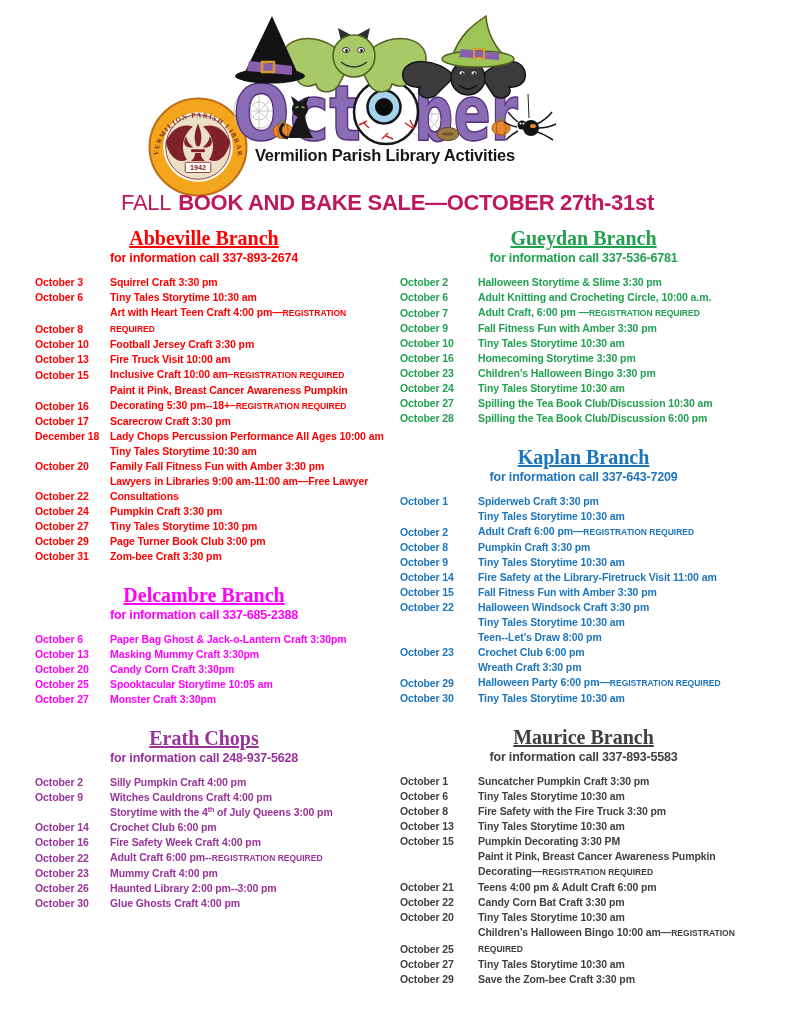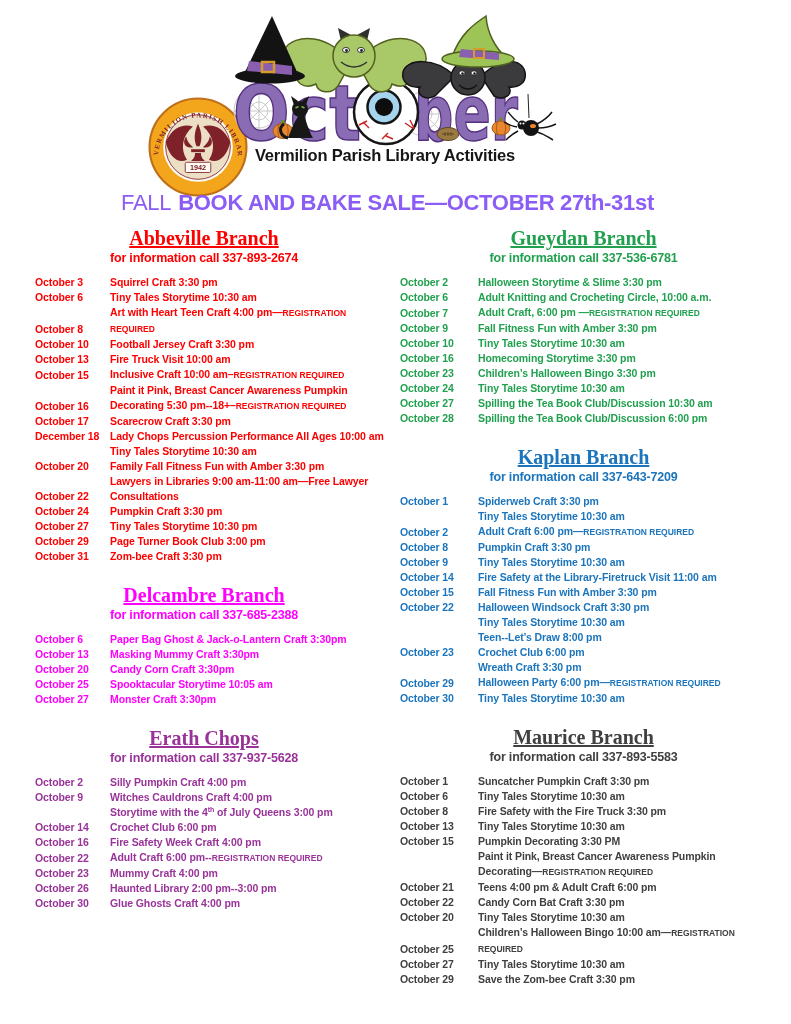--- a/index.html
+++ b/index.html
@@ -6,21 +6,21 @@
   html,body { background:#ffffff; width:791px; }
   body { font-family:"Liberation Sans","DejaVu Sans",sans-serif; }
 
   
   .hero { position:relative; height:222px; background:#fff; }
   .seal { position:absolute; left:147px; top:96px; width:102px; height:102px; }
   .word-art { position:absolute; left:228px; top:14px; width:330px; height:132px; }
   .subtitle { position:absolute; left:230px; top:146px; width:310px; text-align:center;
               font-weight:700; font-size:16.5px; letter-spacing:-0.2px; color:#161616; }
   .sale { position:absolute; top:190px; left:0; width:775px; text-align:center;
-          color:#8b5cf6; font-size:22px; letter-spacing:-0.3px; }
+          color:#be185d; font-size:22px; letter-spacing:-0.3px; }
   .sale .sale-light { font-weight:400; margin-right:7px; }
   .sale .sale-bold { font-weight:700; }
 
   
   .columns { display:flex; padding:4px 14px 30px 20px; gap:12px; }
   .col { display:flex; flex-direction:column; }
   #col-left  { width:368px; }
   #col-right { width:367px; }
 
   
@@ -307,21 +307,21 @@
             <div class="date">October 27</div>
             <div class="lines">
               <div class="line"><span>Monster Craft 3:30pm</span></div>
             </div>
           </div>
         </div>
   </section>
 
   <section class="branch" style="color: rgb(153, 51, 153);">
     <h2 class="branch-title">Erath Chops</h2>
-    <div class="branch-info">for information call 337-937-5628</div>
+    <div class="branch-info">for information call 248-937-5628</div>
     <div class="events">
           <div class="event-row">
             <div class="date">October 2</div>
             <div class="lines">
               <div class="line"><span>Silly Pumpkin Craft 4:00 pm</span></div>
             </div>
           </div>
           <div class="event-row">
             <div class="date">October 9</div>
             <div class="lines">

